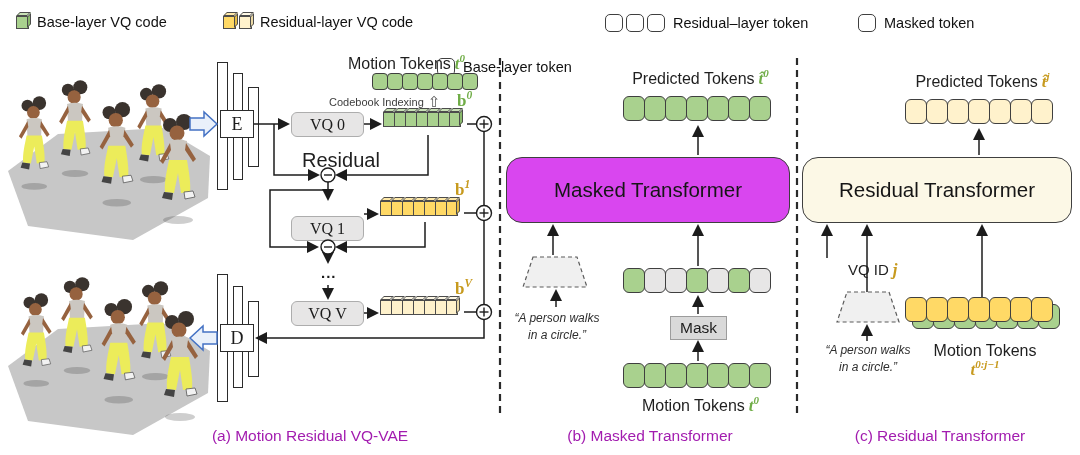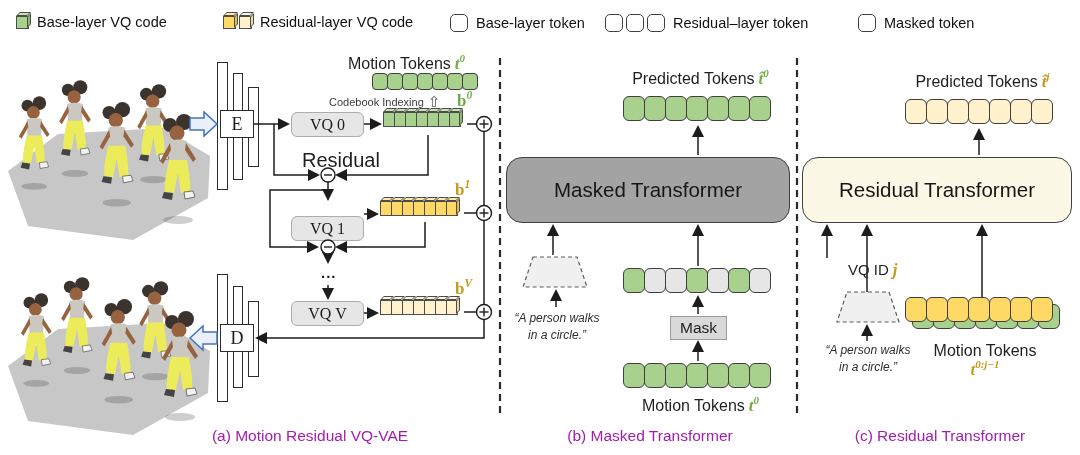--- a/index.html
+++ b/index.html
@@ -40,21 +40,21 @@
   
   .bar{position:absolute;background:#fff;border:1.5px solid #2b2b2b;box-sizing:border-box;}
   .edbox{position:absolute;background:#fff;border:1.5px solid #2b2b2b;display:flex;align-items:center;justify-content:center;
      font-family:"Liberation Serif",serif;font-size:18px;box-sizing:border-box;}
   .vqbox{position:absolute;background:#E7E6E6;border:1px solid #ADADAD;border-radius:6px;display:flex;align-items:center;
      justify-content:center;font-family:"Liberation Serif",serif;font-size:16px;box-sizing:border-box;}
   .maskbox{position:absolute;background:#D9D9D9;border:1px solid #9c9c9c;border-radius:0;display:flex;align-items:center;
      justify-content:center;font-family:Liberation Sans, sans-serif;font-size:15.5px;box-sizing:border-box;}
   .xformer{position:absolute;border:1.3px solid #3f3f3f;border-radius:16px;display:flex;align-items:center;
      justify-content:center;font-size:20.5px;color:#161616;box-sizing:border-box;}
-  .xformer-green{background:#a3a3a3;}
+  .xformer-green{background:#d946ef;}
   .xformer-cream{background:#FCF8E6;}
   .cliptext{position:absolute;font-family:"Liberation Serif",serif;font-size:15px;text-align:center;color:#222;}
 
   
   .lbl{position:absolute;font-size:16px;color:#1f1f1f;}
   .small-lbl{position:absolute;font-size:11px;color:#3d3d3d;display:flex;align-items:center;gap:4px;}
   .caption{position:absolute;font-size:15.5px;color:#a21caf;}
   .quote{position:absolute;font-style:italic;font-size:12px;color:#2e2e2e;line-height:1.4;}
   .mvar{font-family:"Liberation Serif",serif;font-style:italic;font-weight:bold;font-size:17px;margin-left:4px;}
   .mvar sup{font-size:11px;line-height:0;}
@@ -76,21 +76,21 @@
       </span>
     <span>Base-layer VQ code</span>
   </div>
   <div class="legend-item" style="left:200px;margin-left:23px;">
     <span class="lgroup">
         <span class="lcube lcube-yellow"></span>
         <span class="lcube lcube-cream"></span>
       </span>
     <span>Residual-layer VQ code</span>
   </div>
-  <div class="legend-item" style="left:450px;">
+  <div class="legend-item" style="left:437px;margin-top:44px;">
     <span class="lgroup">
         <span class="ltok ltok-green"></span>
       </span>
     <span>Base-layer token</span>
   </div>
   <div class="legend-item" style="left:605px;">
     <span class="lgroup">
         <span class="ltok ltok-yellow"></span>
         <span class="ltok ltok-light"></span>
         <span class="ltok ltok-cream"></span>

